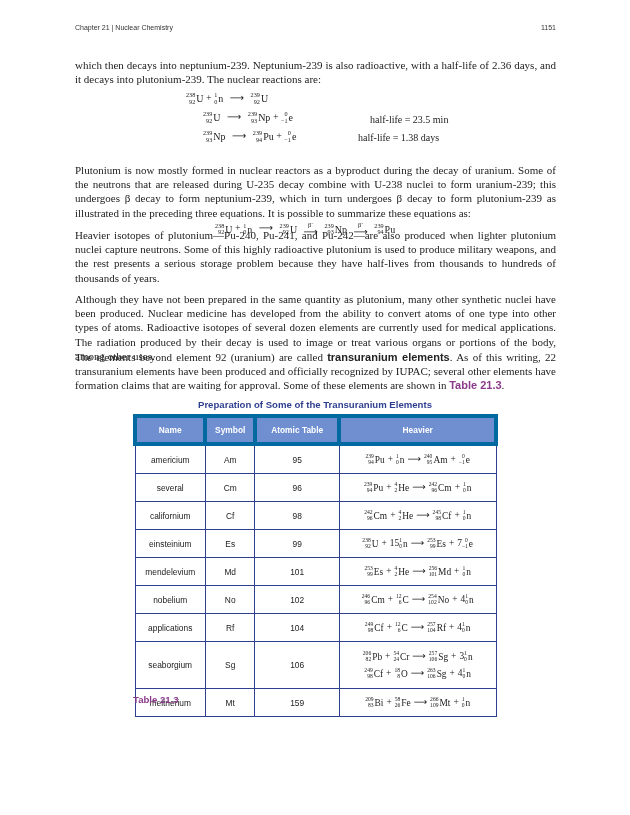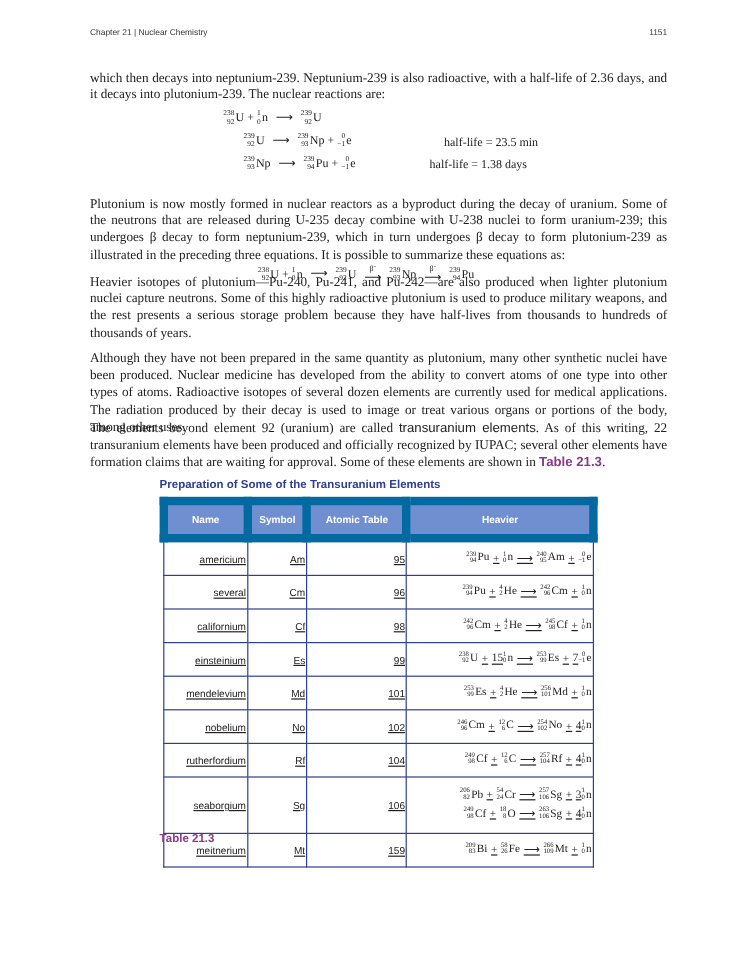--- a/index.html
+++ b/index.html
@@ -8,31 +8,31 @@
   .header-right { position: absolute; right: 74px; top: 24px; font-family: "Liberation Sans", sans-serif; font-size: 7px; color: #333; }
   .para { position: absolute; left: 75px; width: 481px; font-family: "Liberation Serif", serif; font-size: 11px; line-height: 14.2px; text-align: justify; color: #222; }
   .eq { position: absolute; font-family: "Liberation Serif", serif; font-size: 10px; color: #222; white-space: nowrap; }
   .nuc { display: inline-flex; align-items: center; vertical-align: middle; }
   .nuc .ms { display: inline-flex; flex-direction: column; align-items: flex-end; font-size: 6.2px; line-height: 6.4px; margin-right: 1px; }
   .arrow { display: inline-block; margin: 0 4px; }
   .rarrow { display: inline-flex; flex-direction: column; align-items: center; margin: 0 4px; vertical-align: middle; }
   .rarrow .lab { font-size: 6.5px; line-height: 6px; }
   .rarrow .ar { line-height: 8px; }
   .hl { position: absolute; font-family: "Liberation Serif", serif; font-size: 10px; color: #222; }
-  .table-title { position: absolute; left: 133px; width: 364px; top: 399px; font-family: "Liberation Sans", sans-serif; font-weight: bold; font-size: 9.6px; color: #2f3f8f; }
+  .table-title { position: absolute; left: 133px; width: 364px; top: 399px; text-align: center; font-family: "Liberation Sans", sans-serif; font-weight: bold; font-size: 9.6px; color: #2f3f8f; }
   table.tr { position: absolute; left: 133px; top: 414px; width: 365px; border-collapse: collapse; font-family: "Liberation Sans", sans-serif; font-size: 8.4px; }
-  table.tr th { background: #6f8fd0; color: #ffffff; font-weight: bold; height: 22px; border: 7px solid #0369a1; }
-  table.tr td { border: 1.3px solid #2d3f8f; text-align: right; height: 25px; color: #222; text-decoration: underline; }
+  table.tr th { background: #6f8fd0; color: #ffffff; font-weight: bold; height: 22px; border: 4px solid #0369a1; }
+  table.tr td { border: 1.3px solid #2d3f8f; text-align: center; height: 25px; color: #222; }
   table.tr td.rx { font-family: "Liberation Serif", serif; font-size: 9.4px; white-space: nowrap; }
   table.tr td.rx .nuc .ms { font-size: 5.6px; line-height: 5.8px; }
   table.tr tr.tall td { height: 44px; }
   .rxline { display: block; line-height: 16px; }
   .caption { position: absolute; left: 133px; top: 694px; font-family: "Liberation Sans", sans-serif; font-weight: bold; font-size: 9.6px; color: #8a3a8a; }
   .link { font-family: "Liberation Sans", sans-serif; font-weight: bold; color: #8a3a8a; }
-  b.term { font-family: "Liberation Sans", sans-serif; font-weight: normal; }
+  b.term { font-family: "Liberation Sans", sans-serif; font-weight: bold; }
 </style>
 </head>
 <body>
 
 <div class="header-left">Chapter 21 | Nuclear Chemistry</div>
 <div class="header-right">1151</div>
 
 <div class="para" style="top:58px;">which then decays into neptunium-239. Neptunium-239 is also radioactive, with a half-life of 2.36 days, and it decays into plutonium-239. The nuclear reactions are:</div>
 
 <div class="eq" style="left:186px; top:92px;">
@@ -376,21 +376,21 @@
             </span><span style="margin: 0px 3px;">+</span><span>4</span><span class="nuc">
               <span class="ms">
                 <span>1</span>
                 <span>0</span>
               </span>
               <span>n</span>
             </span></span>
         </td>
       </tr>
       <tr>
-        <td>rutherfordium</td>
+        <td>applications</td>
         <td>Rf</td>
         <td>104</td>
         <td class="rx">
           <span class="rxline"><span class="nuc">
               <span class="ms">
                 <span>249</span>
                 <span>98</span>
               </span>
               <span>Cf</span>
             </span><span style="margin: 0px 3px;">+</span><span class="nuc">

